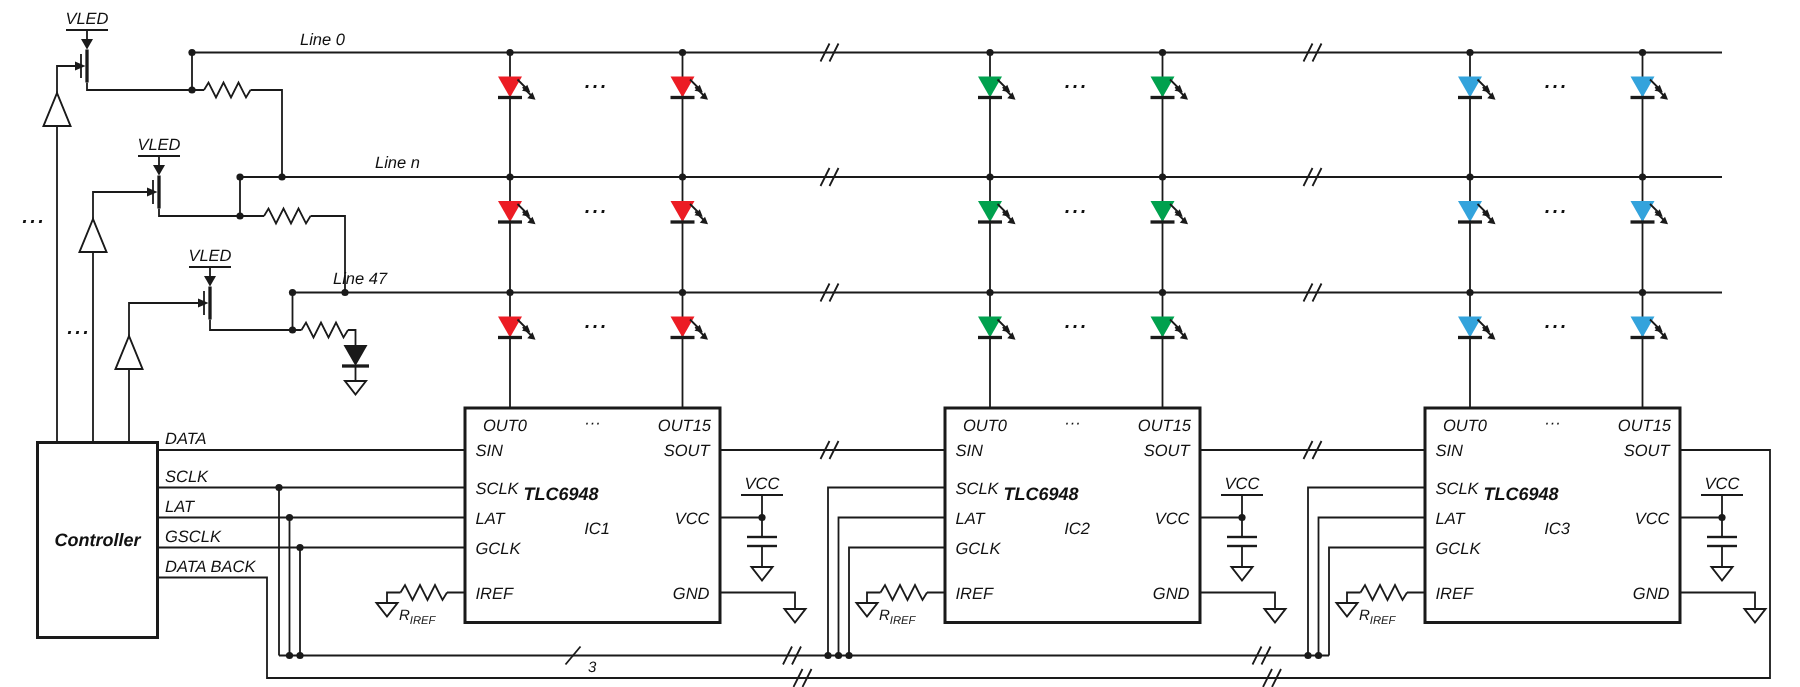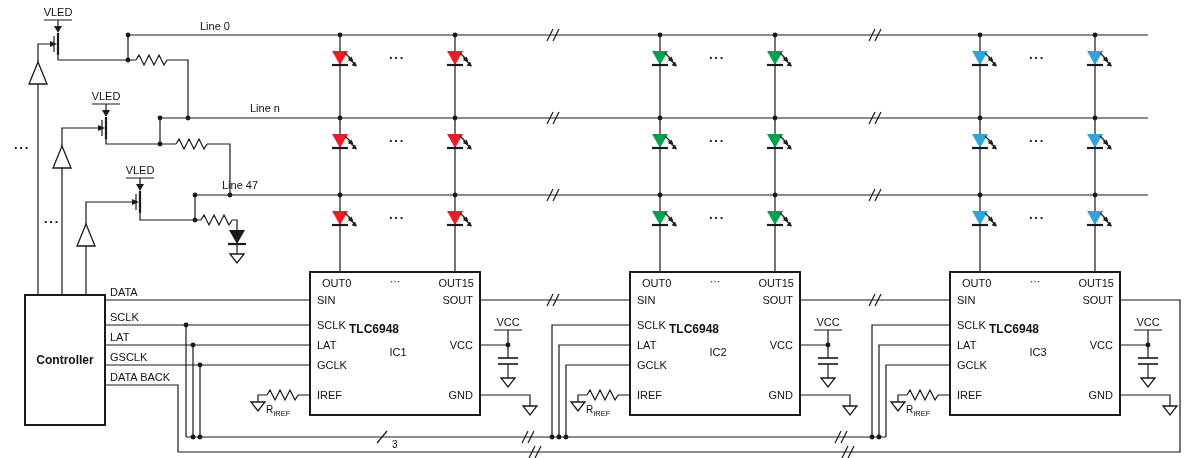--- a/index.html
+++ b/index.html
@@ -1,16 +1,16 @@
 <!DOCTYPE html>
 <html><head>
 <meta charset="utf-8">
 <style>
   html,body{margin:0;padding:0;background:#ffffff;}
-  .page{width:1200px;height:458px;position:relative;background:#a21caf;}
+  .page{width:1200px;height:458px;position:relative;background:#a21caf;font-style:italic;}
   svg{display:block;}
   svg text{font-family:"Liberation Sans","DejaVu Sans",sans-serif;fill:#111;}
   .t11{font-size:11px;}
   .t10{font-size:10px;}
   .t12b{font-size:12px;font-weight:bold;}
   .ell{font-size:13px;font-weight:bold;letter-spacing:1px;}
   .wire{stroke:#1a1a1a;stroke-width:1.2;fill:none;}
   .wire2{stroke:#1a1a1a;stroke-width:2.2;fill:none;}
   .box{stroke:#1a1a1a;stroke-width:2;fill:#fff;}
   .blk{fill:#1a1a1a;stroke:none;}

